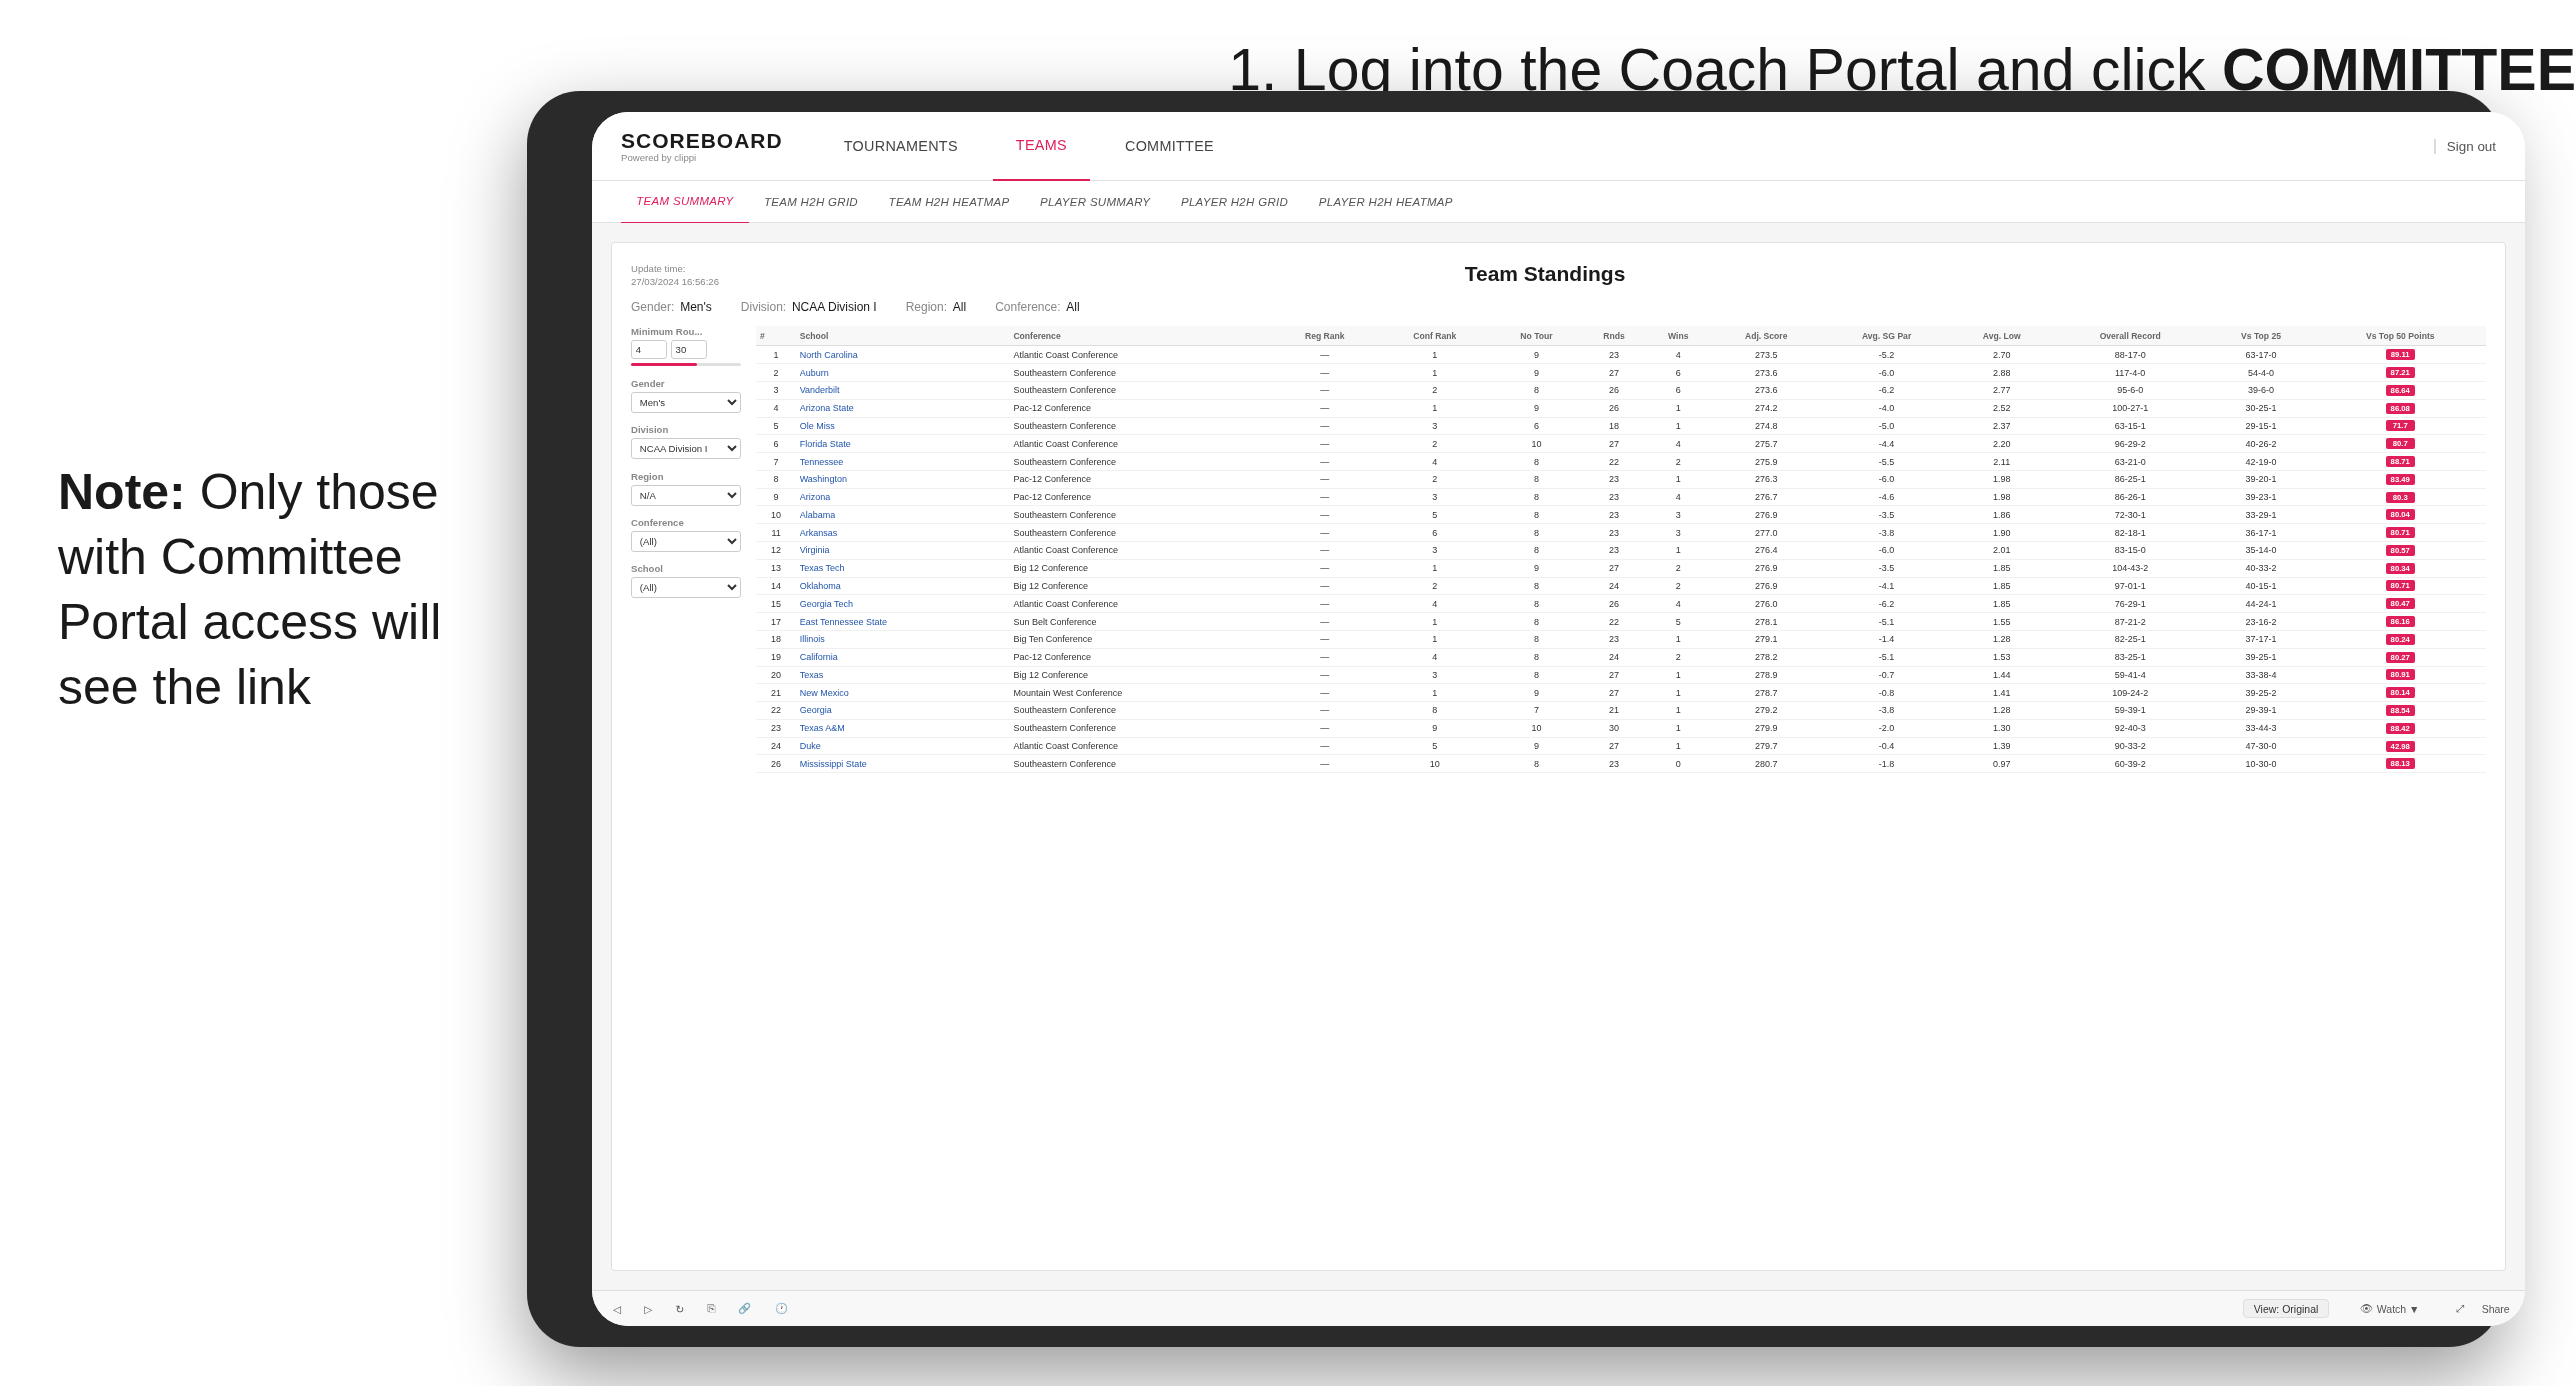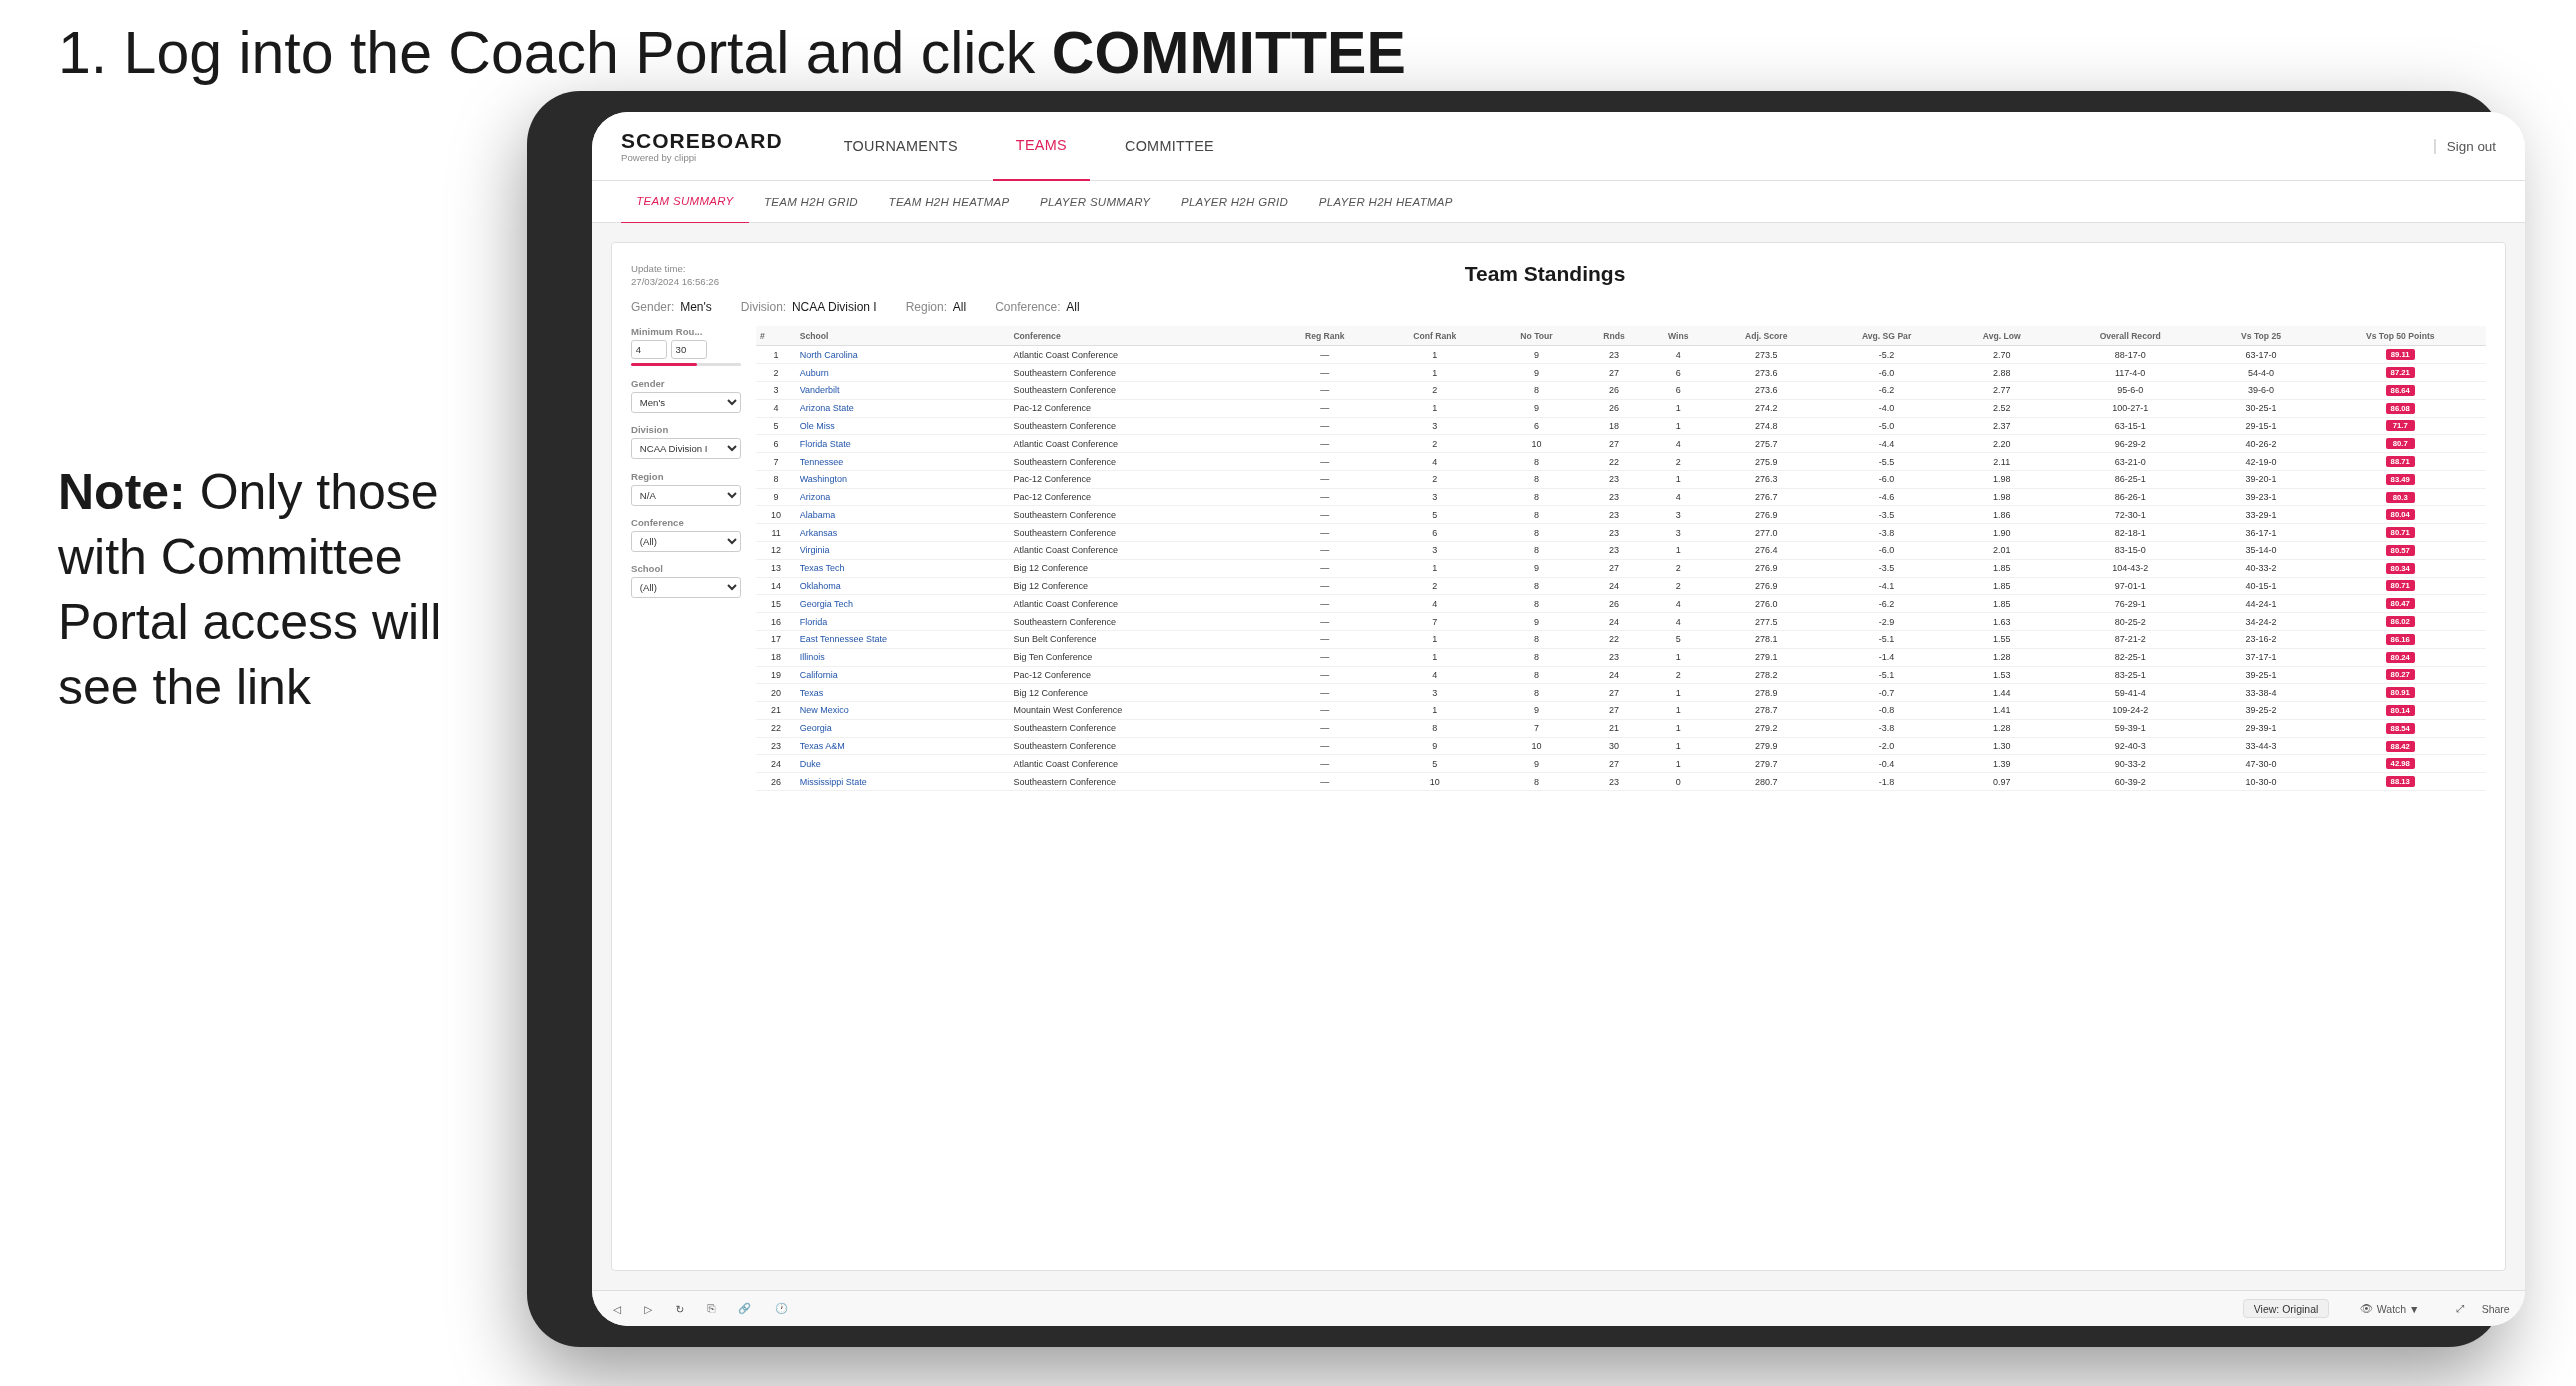--- a/index.html
+++ b/index.html
@@ -8,25 +8,26 @@
       font-family: -apple-system, BlinkMacSystemFont, 'Segoe UI', Arial, sans-serif;
       width: 2576px;
       height: 1386px;
       overflow: hidden;
       position: relative;
     }
 
     
     .instruction-area {
       position: absolute;
-      top: 18px;
+      top: 35px;
       left: 58px;
       right: 0;
       display: flex;
       flex-direction: column;
+      text-align: right;
     }
 
     .step-title {
       font-size: 59px;
       color: #1a1a1a;
       font-weight: 400;
       margin-bottom: 0;
       line-height: 1.2;
     }
 
@@ -813,36 +814,20 @@
       <td class="center">4</td>
       <td class="center">8</td>
       <td class="center">26</td>
       <td class="center">4</td>
       <td class="center">276.0</td>
       <td class="center">-6.2</td>
       <td class="center">1.85</td>
       <td class="center">76-29-1</td>
       <td class="center">44-24-1</td>
       <td class="center"><span class="rank-badge">80.47</span></td>
-    </tr>
-                    <tr>
-      <td class="center">16</td>
-      <td><span class="school-name">Florida</span></td>
-      <td>Southeastern Conference</td>
-      <td class="center">—</td>
-      <td class="center">7</td>
-      <td class="center">9</td>
-      <td class="center">24</td>
-      <td class="center">4</td>
-      <td class="center">277.5</td>
-      <td class="center">-2.9</td>
-      <td class="center">1.63</td>
-      <td class="center">80-25-2</td>
-      <td class="center">34-24-2</td>
-      <td class="center"><span class="rank-badge">86.02</span></td>
     </tr>
                     <tr>
       <td class="center">17</td>
       <td><span class="school-name">East Tennessee State</span></td>
       <td>Sun Belt Conference</td>
       <td class="center">—</td>
       <td class="center">1</td>
       <td class="center">8</td>
       <td class="center">22</td>
       <td class="center">5</td>

